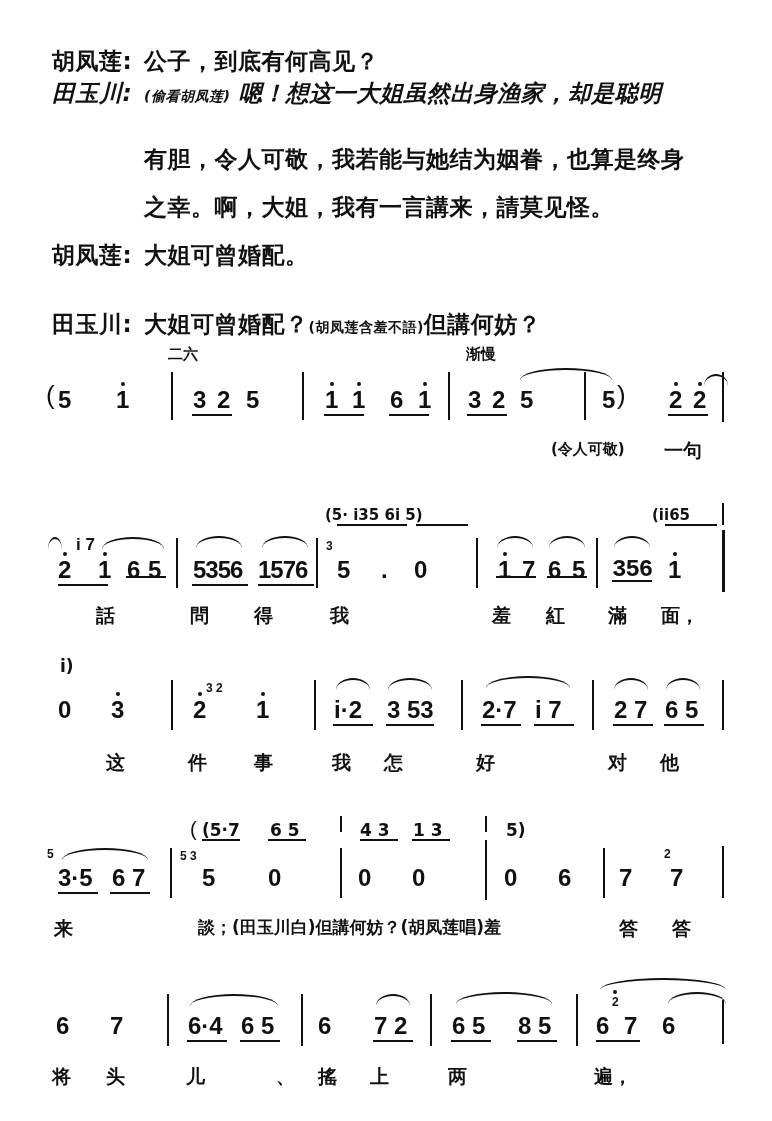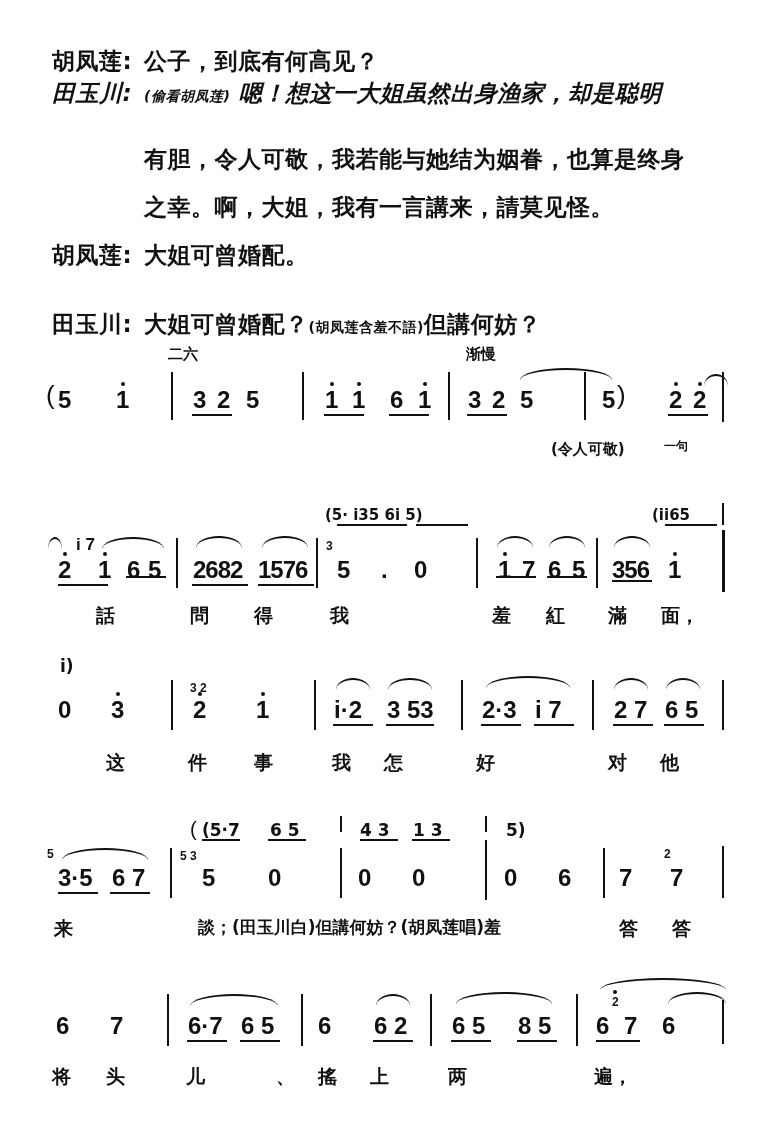--- a/index.html
+++ b/index.html
@@ -69,21 +69,21 @@
   <span class="n" style="left:520px; top:388px;">5</span>
   <div class="bar" style="left:584px; top:372px; height:48px;"></div>
   <span class="n" style="left:602px; top:388px;">5</span>
   <span class="paren" style="left:617px; top:380px;">)</span>
   <span class="n dot-above" style="left:669px; top:388px;">2</span>
   <span class="n dot-above" style="left:693px; top:388px;">2</span>
   <div class="ul" style="left:668px; top:414px; width:40px;"></div>
   <div class="slur" style="left:704px; top:374px; width:24px;"></div>
   <div class="bar" style="left:722px; top:372px; height:50px;"></div>
   <span class="note-txt" style="left:551px; top:440px;">(令人可敬)</span>
-  <span class="mark" style="left:664px; top:438px; font-size:12px;">一句</span>
+  <span class="mark" style="left:664px; top:438px; font-size:19px;">一句</span>
 </div>
 
 <div>
   <span class="note-txt" style="left:325px; top:506px;">(5· i35  6i  5)</span>
   <div class="ul" style="left:337px; top:524px; width:70px;"></div>
   <div class="ul" style="left:416px; top:524px; width:52px;"></div>
   <span class="note-txt" style="left:652px; top:506px;">(ii65</span>
   <div class="ul" style="left:665px; top:524px; width:52px;"></div>
   <div class="bar" style="left:722px; top:503px; height:22px;"></div>
 
@@ -91,74 +91,74 @@
   <span class="n sm" style="left:76px; top:536px;">i 7</span>
   <span class="n dot-above" style="left:58px; top:558px;">2</span>
   <span class="n dot-above" style="left:98px; top:558px;">1</span>
   <div class="slur" style="left:102px; top:537px; width:62px;"></div>
   <span class="n" style="left:127px; top:558px;">6</span>
   <span class="n" style="left:148px; top:558px;">5</span>
   <div class="ul" style="left:58px; top:584px; width:50px;"></div>
   <div class="ul" style="left:126px; top:576px; width:40px;"></div>
   <div class="bar" style="left:176px; top:538px; height:50px;"></div>
   <div class="slur" style="left:196px; top:536px; width:46px;"></div>
-  <span class="n" style="left:193px; top:558px; letter-spacing:-1px;">2682</span>
+  <span class="n" style="left:193px; top:558px; letter-spacing:-1px;">5356</span>
   <div class="ul" style="left:192px; top:584px; width:56px;"></div>
   <div class="slur" style="left:262px; top:536px; width:46px;"></div>
   <span class="n" style="left:258px; top:558px; letter-spacing:-1px;">1576</span>
   <div class="ul" style="left:258px; top:584px; width:56px;"></div>
   <div class="bar" style="left:316px; top:538px; height:50px;"></div>
   <span class="n tiny" style="left:326px; top:540px;">3</span>
   <span class="n" style="left:337px; top:558px;">5</span>
   <span class="n" style="left:381px; top:558px;">.</span>
   <span class="n" style="left:414px; top:558px;">0</span>
   <div class="bar" style="left:476px; top:538px; height:50px;"></div>
   <div class="slur" style="left:497px; top:536px; width:36px;"></div>
   <span class="n dot-above" style="left:498px; top:558px;">1</span>
   <span class="n" style="left:522px; top:558px;">7</span>
   <div class="ul" style="left:496px; top:576px; width:40px;"></div>
   <div class="slur" style="left:549px; top:536px; width:36px;"></div>
   <span class="n" style="left:548px; top:558px;">6</span>
   <span class="n" style="left:572px; top:558px;">5</span>
   <div class="ul" style="left:547px; top:576px; width:40px;"></div>
   <div class="bar" style="left:596px; top:538px; height:50px;"></div>
   <div class="slur" style="left:614px; top:536px; width:36px;"></div>
-  <span class="n" style="left:612px; top:558px; letter-spacing:-1px;">356</span>
+  <span class="n" style="left:612px; top:558px; letter-spacing:-1px;font-family:Liberation Mono, monospace;">356</span>
   <div class="ul" style="left:612px; top:580px; width:40px;"></div>
   <span class="n dot-above" style="left:668px; top:558px;">1</span>
   <div class="bar" style="left:722px; top:530px; height:62px; width:3px;"></div>
 
   <span class="lyric" style="left:96px; top:603px;">話</span>
   <span class="lyric" style="left:190px; top:603px;">問</span>
   <span class="lyric" style="left:254px; top:603px;">得</span>
   <span class="lyric" style="left:330px; top:603px;">我</span>
   <span class="lyric" style="left:492px; top:603px;">羞</span>
   <span class="lyric" style="left:546px; top:603px;">紅</span>
   <span class="lyric" style="left:608px; top:603px;">滿</span>
   <span class="lyric" style="left:661px; top:603px;">面，</span>
 </div>
 
 <div>
   <span class="note-txt" style="left:60px; top:656px; font-size:17px;">i)</span>
   <span class="n" style="left:58px; top:698px;">0</span>
   <span class="n dot-above" style="left:111px; top:698px;">3</span>
   <div class="bar" style="left:171px; top:680px; height:50px;"></div>
   <span class="n dot-above" style="left:193px; top:698px;">2</span>
-  <span class="n tiny" style="left:190px; top:682px;">3 2</span>
+  <span class="n tiny" style="left:206px; top:682px;">3 2</span>
   <span class="n dot-above" style="left:256px; top:698px;">1</span>
   <div class="bar" style="left:314px; top:680px; height:50px;"></div>
   <div class="slur" style="left:336px; top:678px; width:34px;"></div>
   <span class="n" style="left:334px; top:698px;">i·2</span>
   <div class="ul" style="left:333px; top:724px; width:40px;"></div>
   <div class="slur" style="left:388px; top:678px; width:44px;"></div>
   <span class="n" style="left:387px; top:698px;">3 53</span>
   <div class="ul" style="left:386px; top:724px; width:48px;"></div>
   <div class="bar" style="left:461px; top:680px; height:50px;"></div>
   <div class="slur" style="left:486px; top:676px; width:84px;"></div>
-  <span class="n" style="left:482px; top:698px;">2·3</span>
+  <span class="n" style="left:482px; top:698px;">2·7</span>
   <div class="ul" style="left:481px; top:724px; width:40px;"></div>
   <span class="n" style="left:535px; top:698px;">i 7</span>
   <div class="ul" style="left:534px; top:724px; width:40px;"></div>
   <div class="bar" style="left:592px; top:680px; height:50px;"></div>
   <div class="slur" style="left:614px; top:678px; width:34px;"></div>
   <span class="n" style="left:614px; top:698px;">2 7</span>
   <div class="ul" style="left:613px; top:724px; width:40px;"></div>
   <div class="slur" style="left:666px; top:678px; width:34px;"></div>
   <span class="n" style="left:665px; top:698px;">6 5</span>
   <div class="ul" style="left:664px; top:724px; width:40px;"></div>
@@ -214,28 +214,28 @@
   <span class="lyric" style="left:198px; top:916px; font-size:17px;">談；(田玉川白)但講何妨？(胡凤莲唱)羞</span>
   <span class="lyric" style="left:619px; top:916px;">答</span>
   <span class="lyric" style="left:672px; top:916px;">答</span>
 </div>
 
 <div>
   <span class="n" style="left:56px; top:1014px;">6</span>
   <span class="n" style="left:110px; top:1014px;">7</span>
   <div class="bar" style="left:167px; top:994px; height:52px;"></div>
   <div class="slur" style="left:190px; top:994px; width:88px;"></div>
-  <span class="n" style="left:188px; top:1014px;">6·7</span>
+  <span class="n" style="left:188px; top:1014px;">6·4</span>
   <div class="ul" style="left:187px; top:1040px; width:40px;"></div>
   <span class="n" style="left:241px; top:1014px;">6 5</span>
   <div class="ul" style="left:240px; top:1040px; width:40px;"></div>
   <div class="bar" style="left:301px; top:994px; height:52px;"></div>
   <span class="n" style="left:318px; top:1014px;">6</span>
   <div class="slur" style="left:376px; top:994px; width:34px;"></div>
-  <span class="n" style="left:374px; top:1014px;">6 2</span>
+  <span class="n" style="left:374px; top:1014px;">7 2</span>
   <div class="ul" style="left:373px; top:1040px; width:40px;"></div>
   <div class="bar" style="left:430px; top:994px; height:52px;"></div>
   <div class="slur" style="left:456px; top:992px; width:96px;"></div>
   <span class="n" style="left:452px; top:1014px;">6 5</span>
   <div class="ul" style="left:451px; top:1040px; width:40px;"></div>
   <span class="n" style="left:518px; top:1014px;">8 5</span>
   <div class="ul" style="left:517px; top:1040px; width:40px;"></div>
   <div class="bar" style="left:576px; top:994px; height:52px;"></div>
   <div class="slur" style="left:600px; top:978px; width:126px;"></div>
   <span class="n" style="left:596px; top:1014px;">6</span>

